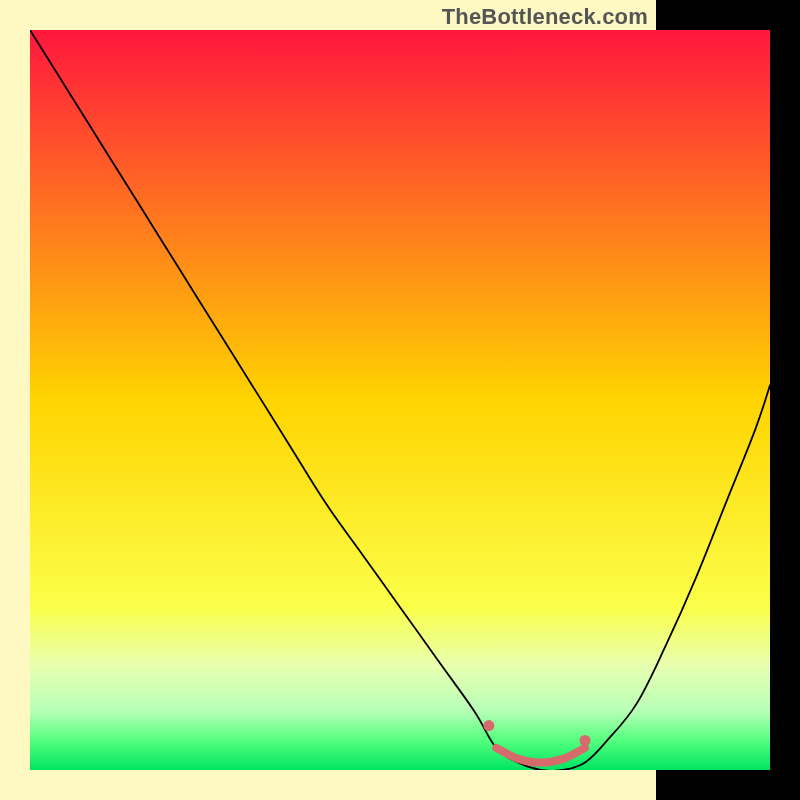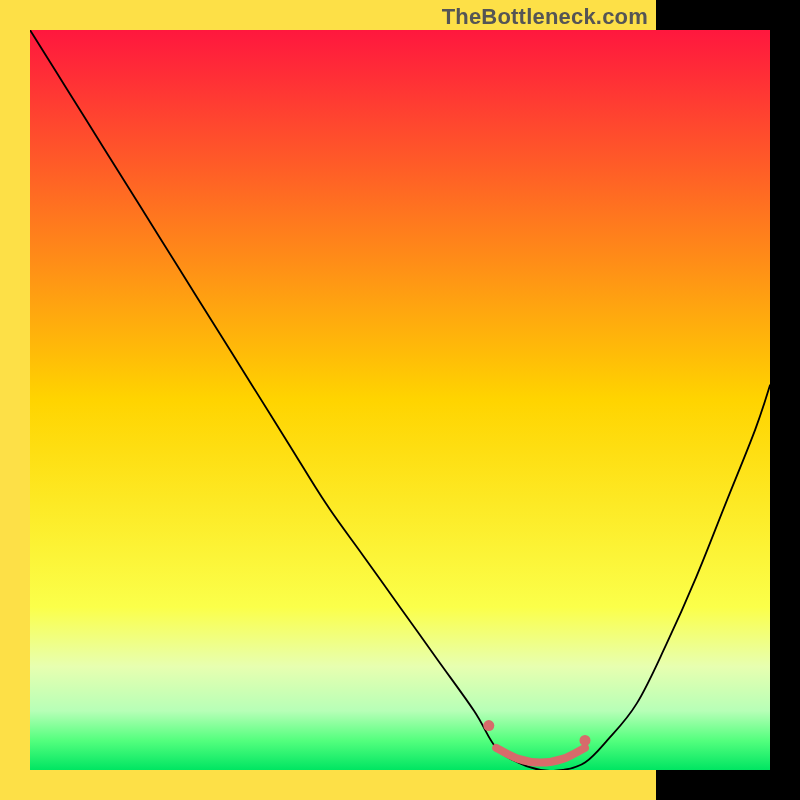--- a/index.html
+++ b/index.html
@@ -1,21 +1,21 @@
 <!DOCTYPE html>
 <html><head>
 <meta charset="utf-8">
 <style>
   * { margin: 0; padding: 0; box-sizing: border-box; }
   html, body { width: 800px; height: 800px; overflow: hidden; background: #000; }
   .stage {
     position: relative;
     width: 656px;
     height: 800px;
-    background: #fde047;
+    background: #fef9c3;
   }
   .watermark {
     position: absolute;
     top: 4px;
     right: 8px;
     font-family: Arial, Helvetica, sans-serif;
     font-size: 22px;
     font-weight: 600;
     letter-spacing: 0.2px;
     color: #555;

